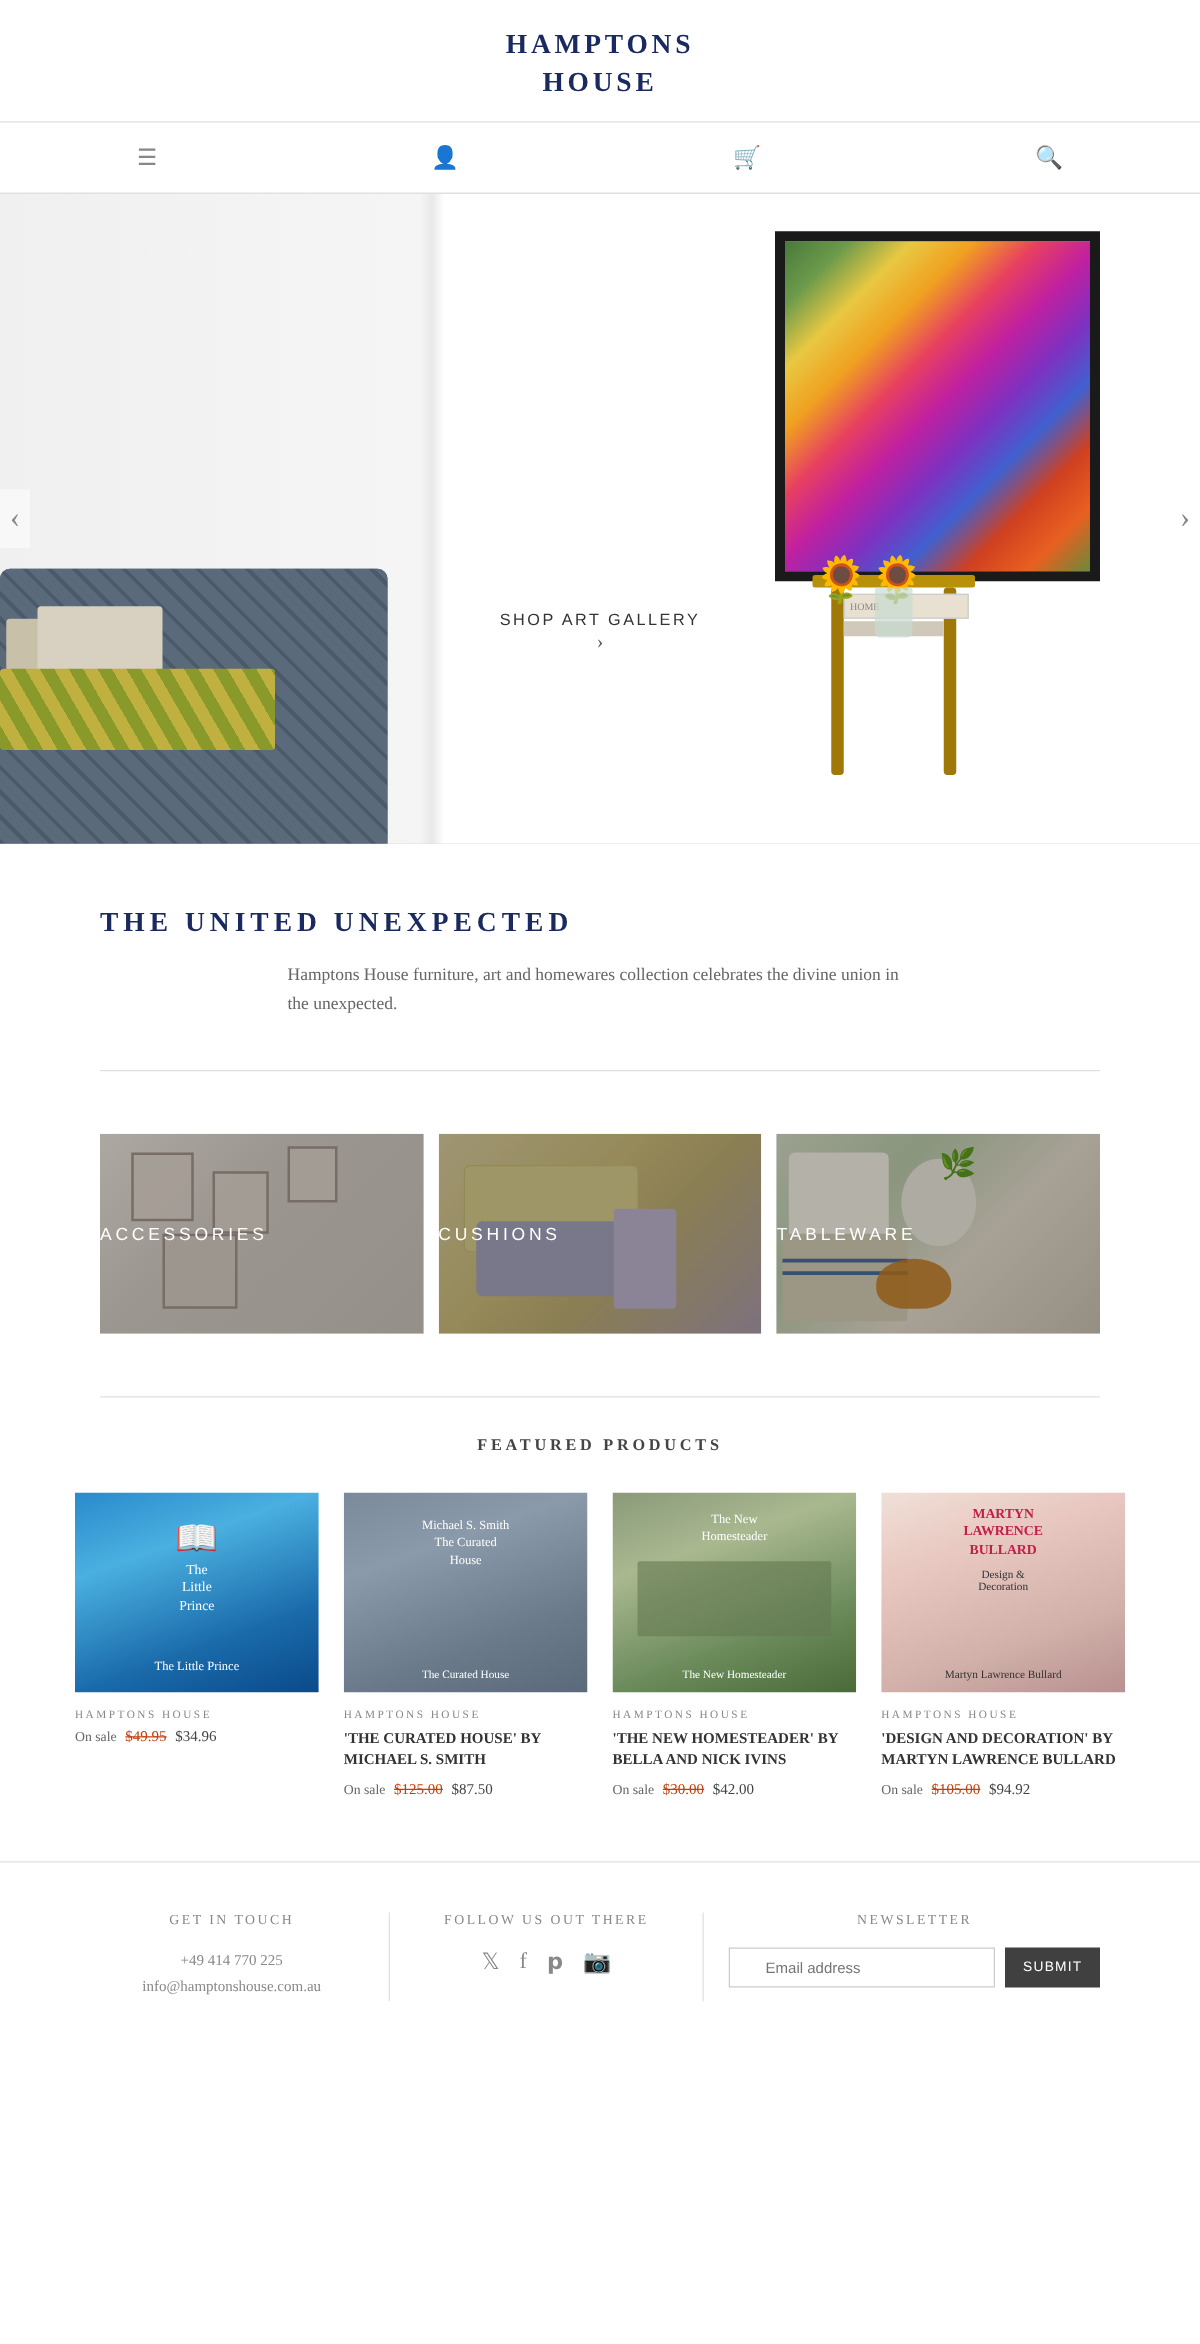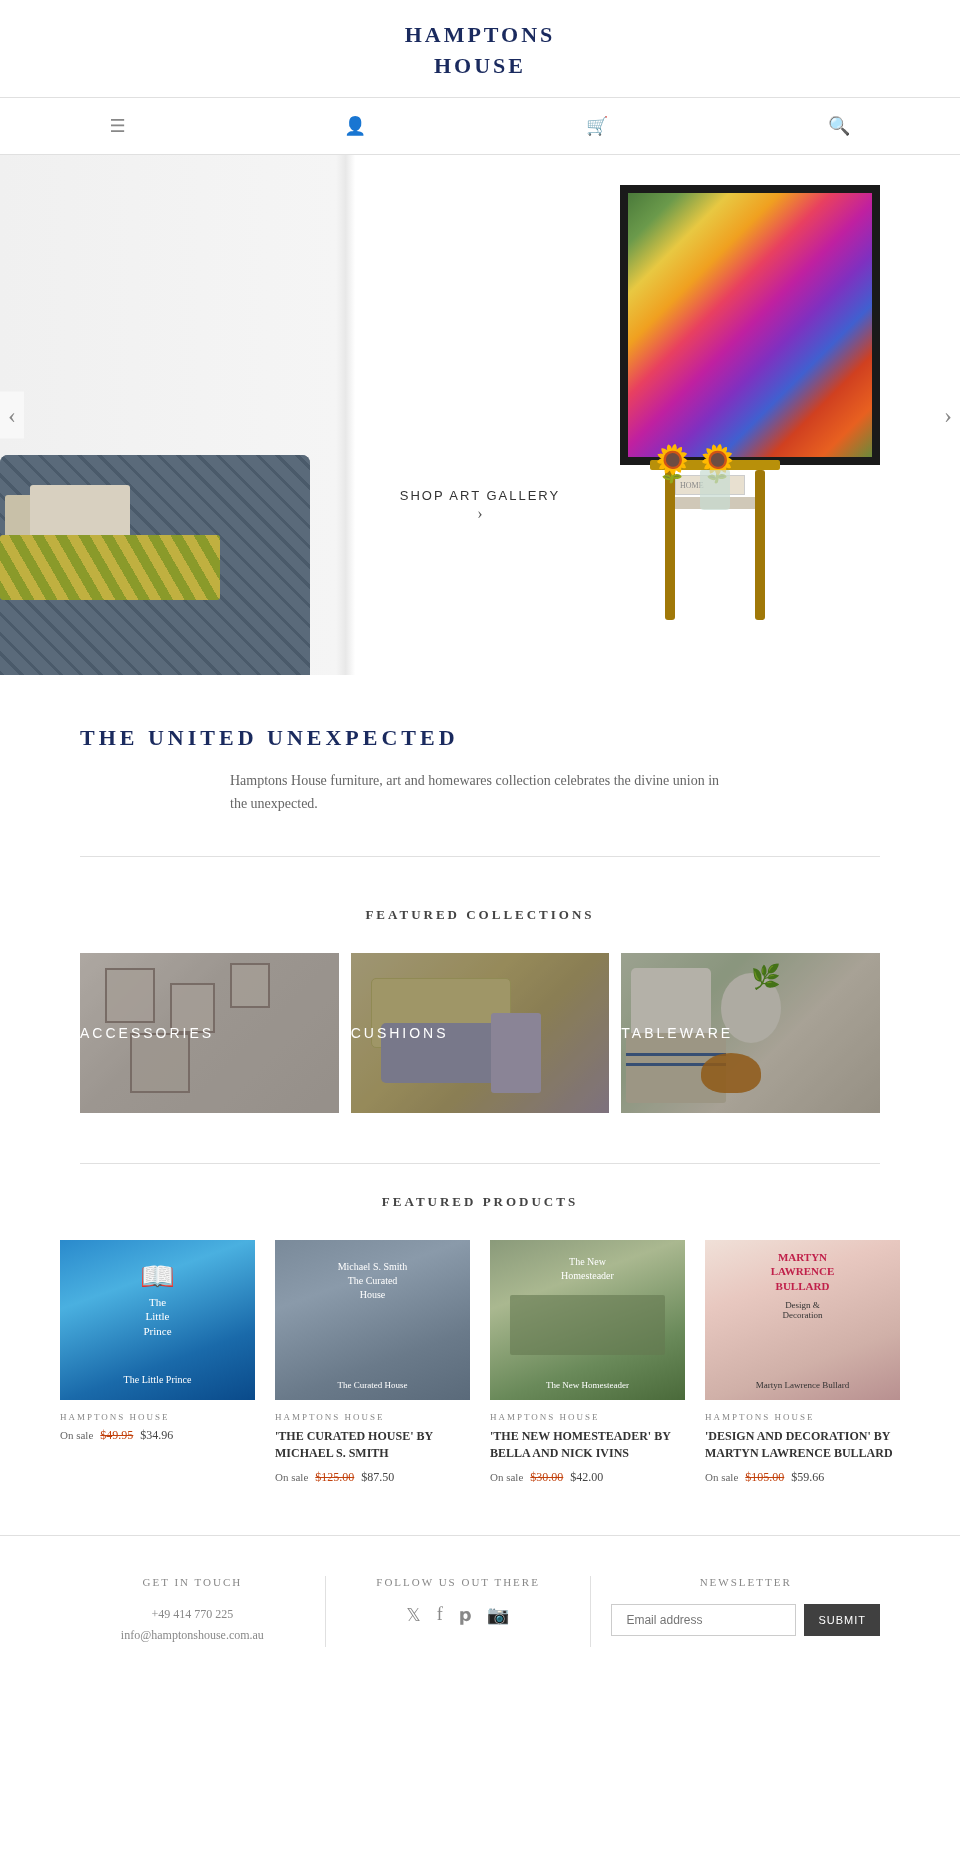--- a/index.html
+++ b/index.html
@@ -137,21 +137,21 @@
 
     
     .footer { border-top: 1px solid #e0e0e0; display: flex; padding: 40px 60px 30px; gap: 0; }
     .footer-col { flex: 1; text-align: center; padding: 0 20px; }
     .footer-col:not(:last-child) { border-right: 1px solid #e0e0e0; }
     .footer-col-title { font-size: 11px; letter-spacing: 2px; color: #888; text-transform: uppercase; margin-bottom: 16px; }
     .footer-contact-info { font-size: 12px; color: #888; line-height: 1.8; }
     .social-icons { display: flex; justify-content: center; gap: 16px; margin-top: 8px; }
     .social-icon { font-size: 18px; color: #888; cursor: pointer; }
     .newsletter-form { display: flex; gap: 8px; margin-top: 8px; }
-    .newsletter-input { flex: 1; padding: 8px 14px; border: 1px solid #ccc; font-size: 12px; color: #aaa; }
+    .newsletter-input { flex: 1; padding: 8px 28px; border: 1px solid #ccc; font-size: 12px; color: #aaa; }
     .newsletter-submit { padding: 8px 14px; background: #404040; color: #fff; border: none; font-size: 11px; letter-spacing: 1px; cursor: pointer; text-transform: uppercase; }
   </style>
 </head>
 <body>
 
 <header class="site-header">
   <div class="site-title">
     <span>HAMPTONS</span><br>
     <span>HOUSE</span>
   </div>
@@ -180,21 +180,21 @@
 
     <div style="position:absolute;right:185px;bottom:55px;width:120px;">
       <div style="width:130px;height:10px;background:#b8900a;border-radius:2px;margin-left:-5px;"></div>
       <div style="position:relative;height:150px;">
         <div style="position:absolute;left:10px;width:10px;height:150px;background:#a07808;border-radius:3px;"></div>
         <div style="position:absolute;right:10px;width:10px;height:150px;background:#a07808;border-radius:3px;"></div>
       </div>
     </div>
 
     <div style="position:absolute;right:195px;bottom:170px;width:90px;height:30px;">
-      <div style="width:70px;height:20px;background:#e8e0d0;border:1px solid #ccc;font-size:8px;line-height:20px;padding-left:4px;color:#888;">HOME</div>
+      <div style="width:100px;height:20px;background:#e8e0d0;border:1px solid #ccc;font-size:8px;line-height:20px;padding-left:4px;color:#888;">HOME</div>
       <div style="width:80px;height:12px;background:#d0c8b8;margin-top:2px;"></div>
     </div>
 
     <div style="position:absolute;right:220px;bottom:190px;font-size:36px;">🌻🌻</div>
 
     <div style="position:absolute;right:230px;bottom:165px;width:30px;height:40px;background:rgba(200,220,210,0.7);border-radius:2px 2px 4px 4px;"></div>
   </div>
 
   <div class="hero-btn">
     <span class="hero-btn-text">SHOP ART GALLERY</span>
@@ -206,21 +206,20 @@
 </section>
 
 <section class="tagline-section">
   <h2 class="tagline-title">THE UNITED UNEXPECTED</h2>
   <p class="tagline-text">Hamptons House furniture, art and homewares collection celebrates the divine union in the unexpected.</p>
 </section>
 
 <hr class="divider">
 
 <section class="section">
-  <h3 class="section-title">FEATURED COLLECTIONS</h3>
   <div class="collections-grid">
 
     <div class="collection-item">
       <div class="collection-bg coll-accessories">
 
         <div style="position:absolute;top:15px;left:25px;width:50px;height:55px;border:2px solid #a09088;background:rgba(220,210,200,0.8);"></div>
         <div style="position:absolute;top:30px;left:90px;width:45px;height:50px;border:2px solid #a09088;background:rgba(220,210,200,0.8);"></div>
         <div style="position:absolute;top:80px;left:50px;width:60px;height:60px;border:2px solid #a09088;background:rgba(210,200,190,0.8);"></div>
         <div style="position:absolute;top:10px;left:150px;width:40px;height:45px;border:2px solid #a09088;background:rgba(220,210,200,0.8);"></div>
       </div>
@@ -319,21 +318,21 @@
         <div class="book-bullard" style="width:100%;height:160px;position:relative;background:linear-gradient(160deg,#f0e0d8 0%,#e8c8c0 30%,#d0b0a8 70%,#b89090 100%);">
           <div style="position:absolute;top:10px;left:5px;right:5px;text-align:center;color:#c0204a;font-size:11px;font-weight:bold;line-height:1.3;">MARTYN<br>LAWRENCE<br>BULLARD</div>
           <div style="position:absolute;top:60px;left:5px;right:5px;text-align:center;color:#333;font-size:9px;">Design &amp;<br>Decoration</div>
         </div>
       </div>
       <div class="product-brand">HAMPTONS HOUSE</div>
       <div class="product-name">'DESIGN AND DECORATION' BY MARTYN LAWRENCE BULLARD</div>
       <div class="product-price">
         <span class="on-sale-label">On sale</span>
         <span class="price-original">$105.00</span>
-        <span class="price-sale">$59.66</span>
+        <span class="price-sale">$94.92</span>
       </div>
     </div>
 
   </div>
 </section>
 
 <footer class="footer">
   <div class="footer-col">
     <div class="footer-col-title">GET IN TOUCH</div>
     <div class="footer-contact-info">+49 414 770 225</div>

